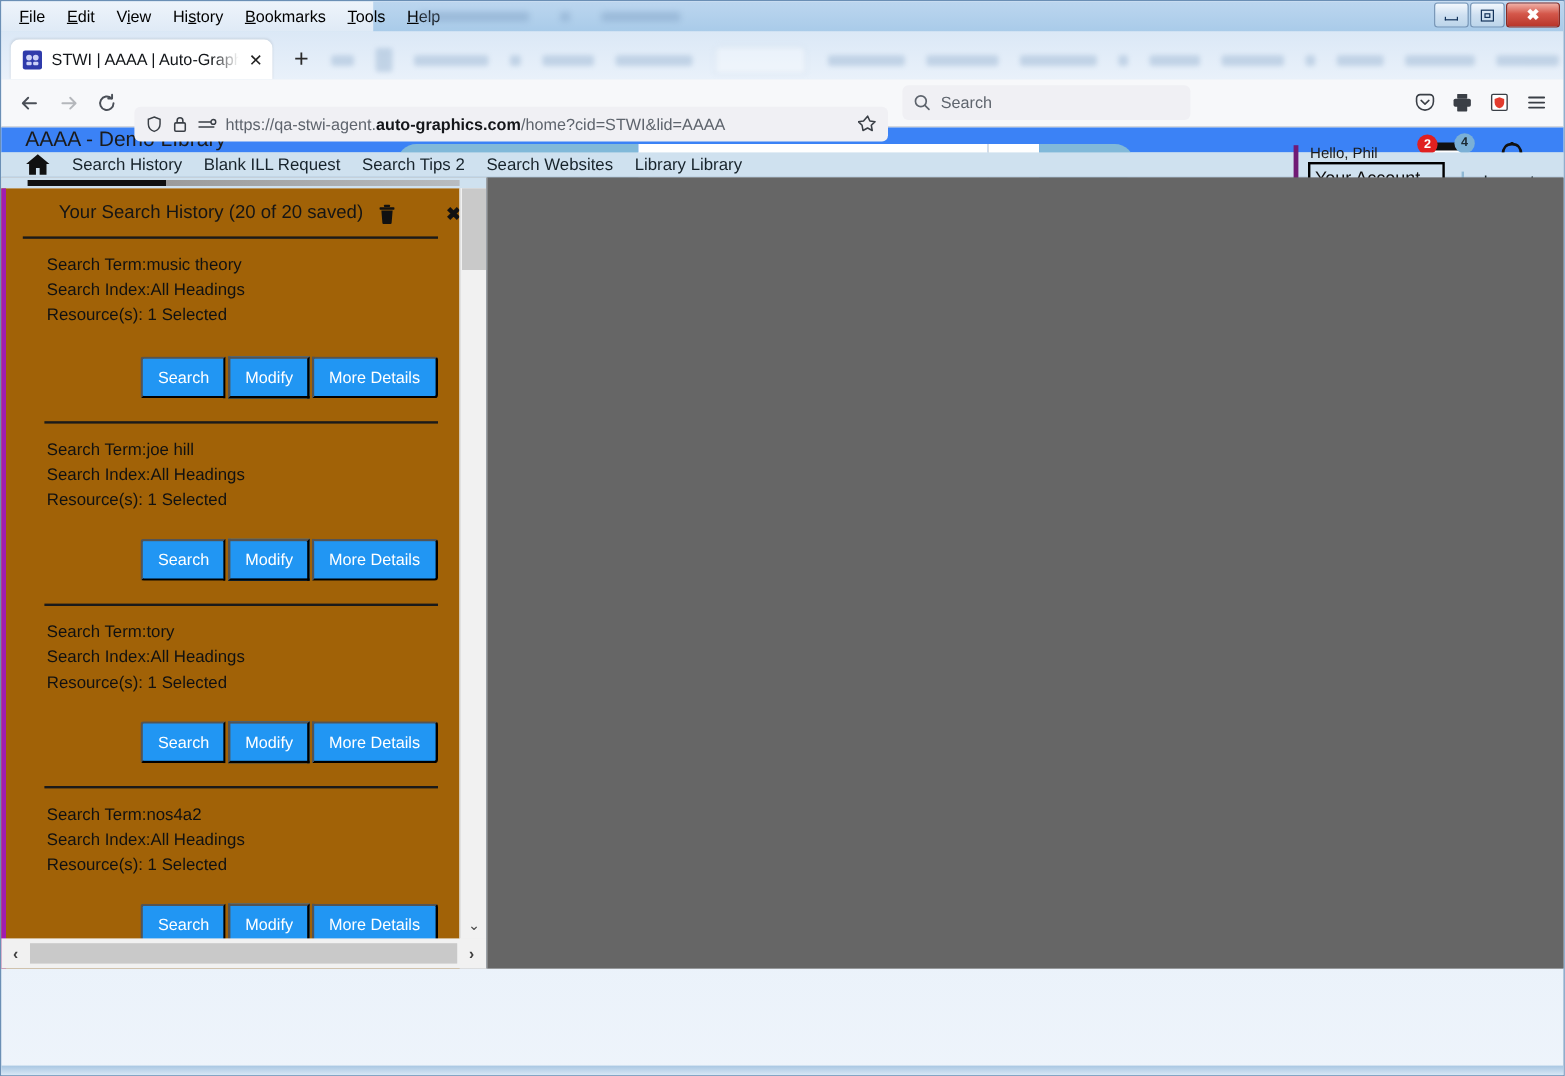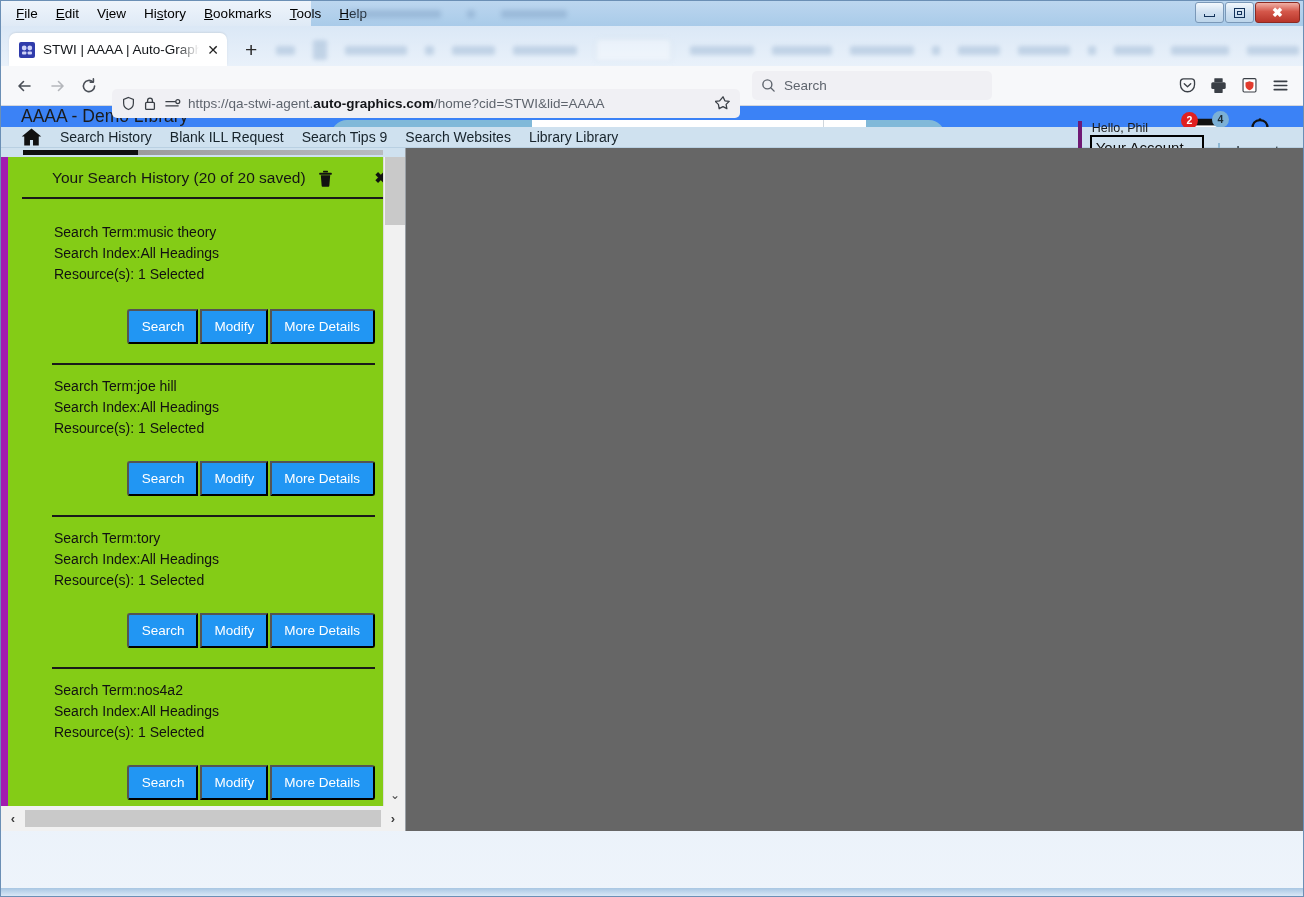--- a/index.html
+++ b/index.html
@@ -255,34 +255,35 @@
     position: relative;
     height: 9px; background: #cfe1ef;
     flex: 0 0 9px;
   }
   .panel-topbar .tscroll {
     position: absolute; left: 22px; top: 2px; width: 360px; height: 5px;
     background: linear-gradient(90deg,#111 0%, #111 32%, #9b9b9b 32%, #b8bcc0 100%);
   }
   .panel-inner {
     position: relative; flex: 1;
-    background: #84cc16;
+    background: #a16207;
     overflow: hidden;
-    border-left: 7px solid #a21caf;
+    border-left: 4px solid #a21caf;
+    margin-right: 22px;
   }
   .hist-head {
     display: flex; align-items: center; gap: 12px;
     padding: 12px 12px 10px 44px;
   }
   .hist-title { font-size: 15.5px; color: #151515; white-space: nowrap; }
   .trash { font-size: 15px; color: #111; }
   .hx { margin-left: 30px; font-size: 15px; font-weight: bold; color: #111; }
   .hr-line { height: 2px; background: #1a1a1a; margin: 0 18px 0 14px; }
 
-  .hist-list { padding: 12px; }
+  .hist-list { padding: 0; }
   .hist-item {
     position: relative;
     margin: 0 18px 0 32px;
     padding: 11px 0 0 0;
     min-height: 152px;
   }
   .hist-item + .hist-item { border-top: 2px solid #1a1a1a; }
   .hist-item .ln { font-size: 14px; color: #111; line-height: 21px; padding-left: 2px;}
   .btnrow {
     position: absolute; right: 0; bottom: 19px;
@@ -552,21 +553,21 @@
     </div>
 
     <div class="navrow">
       <span>
         <svg width="21" height="20" viewBox="0 0 22 20" fill="#111">
             <path d="M11 1.2L0.8 9.6h2.6V19h6V13.2h3.2V19h6V9.6h2.6L11 1.2z"></path>
           </svg>
       </span>
       <span class="navlink">Search History</span>
       <span class="navlink">Blank ILL Request</span>
-      <span class="navlink">Search Tips 9</span>
+      <span class="navlink">Search Tips 2</span>
       <span class="navlink">Search Websites</span>
       <span class="navlink">Library Library</span>
 
       <div class="acct-block">
         <div class="acct-col">
           <span class="hello">Hello, Phil</span>
           <button class="acct-btn"><span>Your Account</span><span>⌄</span></button>
         </div>
         <span class="logout">Logout</span>
       </div>

